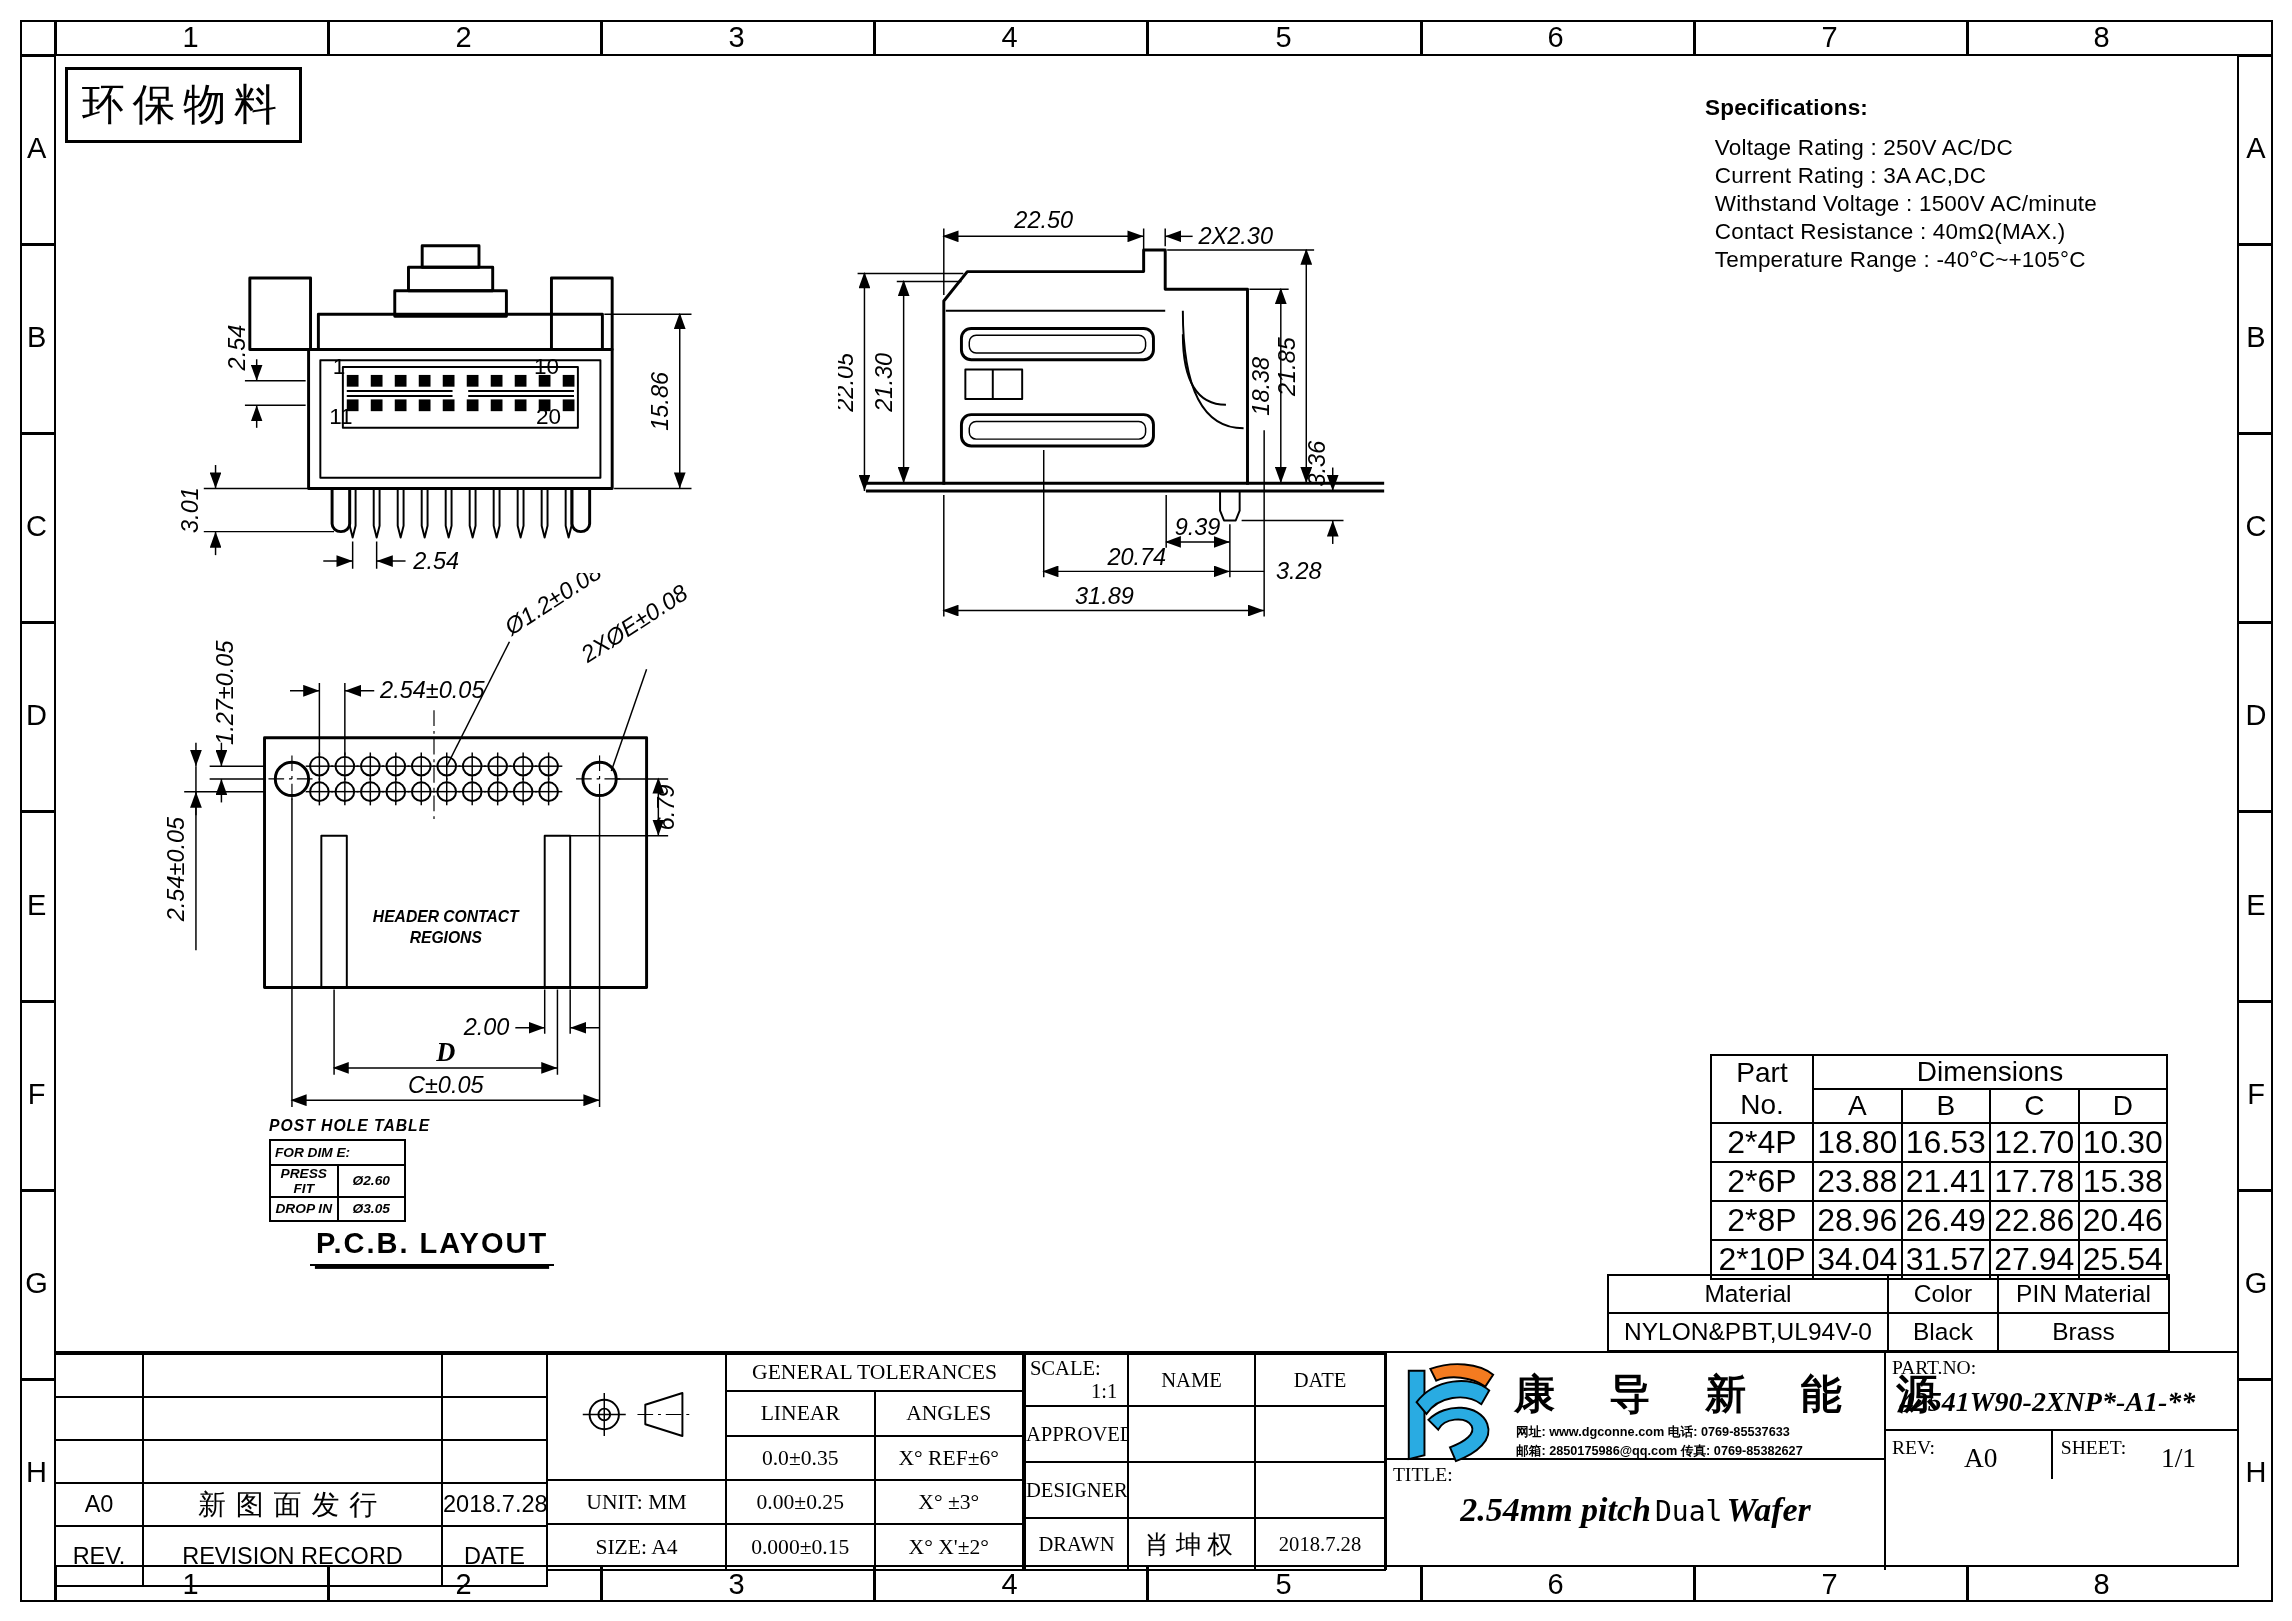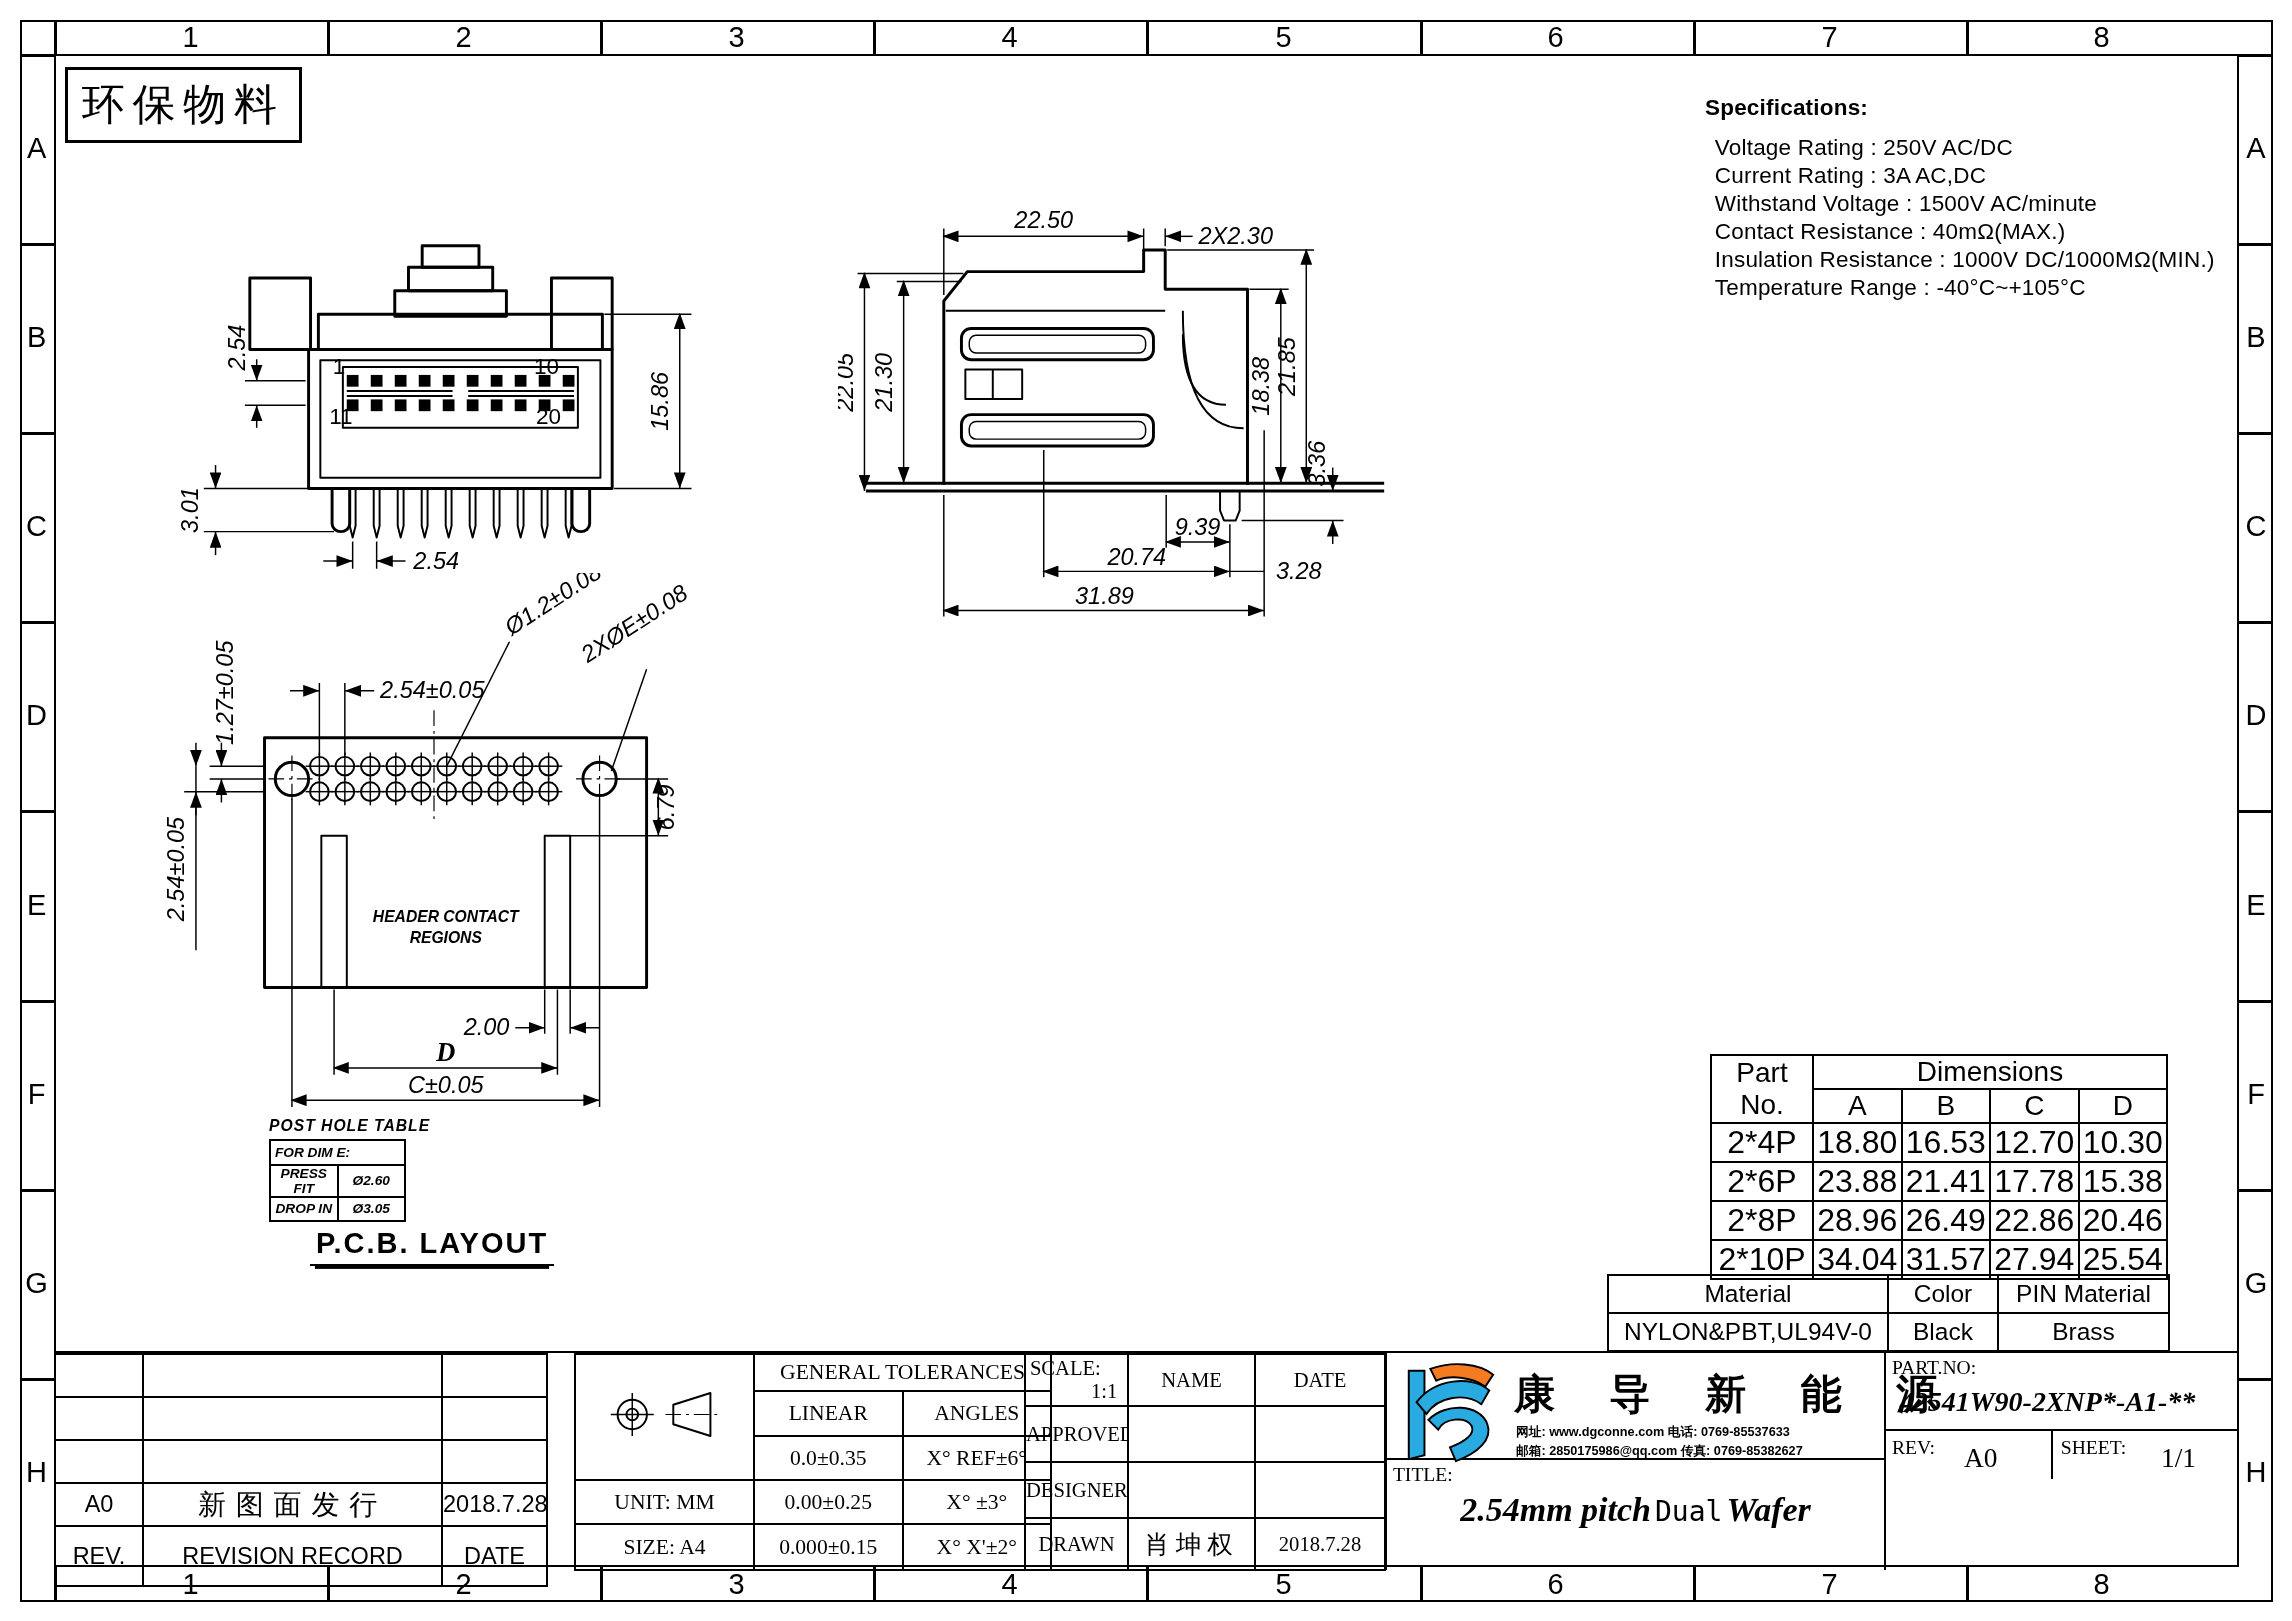--- a/index.html
+++ b/index.html
@@ -102,21 +102,20 @@
 <div class="abs glabelV" style="left:2239px;top:1378px;line-height:189px">H</div>
 
 <div class="abs eco" style="left:65px;top:67px">环保物料</div>
 
 <div class="abs specs" style="left:1705px;top:94px;width:549px">
   <div class="t" style="font-weight:bold">Specifications:</div>
   <div class="ln">Voltage Rating : 250V AC/DC</div>
   <div class="ln">Current Rating : 3A AC,DC</div>
   <div class="ln">Withstand Voltage : 1500V AC/minute</div>
   <div class="ln">Contact Resistance : 40mΩ(MAX.)</div>
-  <div class="ln">Insulation Resistance : 1000V DC/1000MΩ(MIN.)</div>
   <div class="ln">Temperature Range : -40°C~+105°C</div>
 </div>
 
 <svg class="abs" style="left:147px;top:165px" width="568" height="461" viewBox="0 0 580 470">
   <defs>
     <marker id="faE" markerWidth="12" markerHeight="8" refX="11" refY="4" orient="auto">
       <path d="M0,0 L11,4 L0,8 Z" fill="#000"></path>
       </marker>
     <marker id="faS" markerWidth="12" markerHeight="8" refX="1" refY="4" orient="auto">
       <path d="M11,0 L0,4 L11,8 Z" fill="#000"></path>
@@ -450,21 +449,21 @@
       <td>2018.7.28</td>
         </tr>
     <tr style="height:60px">
       <td>REV.</td>
       <td>REVISION RECORD</td>
       <td>DATE</td>
         </tr>
   </tbody>
     </table>
 
-  <table class="abs ttab" style="left:520px;top:0;width:478px">
+  <table class="abs ttab" style="left:492px;top:0;width:478px">
     <tbody>
         <tr style="height:37px">
       <td rowspan="3" style="width:179px">
         <svg width="127" height="61" viewBox="0 0 130 62">
           <circle cx="32" cy="31" r="15" class="s2"></circle>
               <circle cx="32" cy="31" r="6" class="s2"></circle>
           <line x1="10" y1="31" x2="54" y2="31" class="s1"></line>
               <line x1="32" y1="9" x2="32" y2="53" class="s1"></line>
           <path d="M74,21 L112,9 V53 L74,41 Z" class="s2"></path>
               <line x1="66" y1="31" x2="120" y2="31" class="cl"></line>

